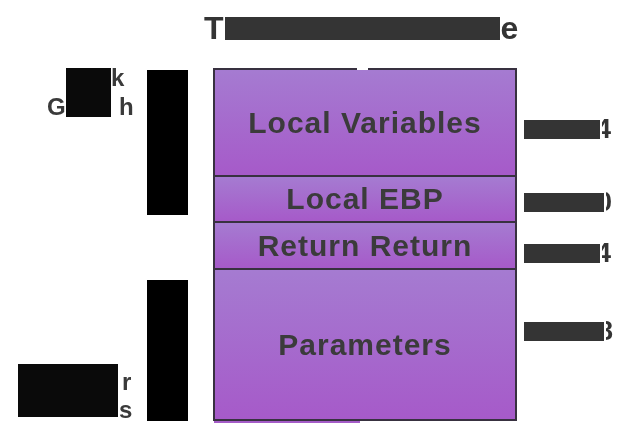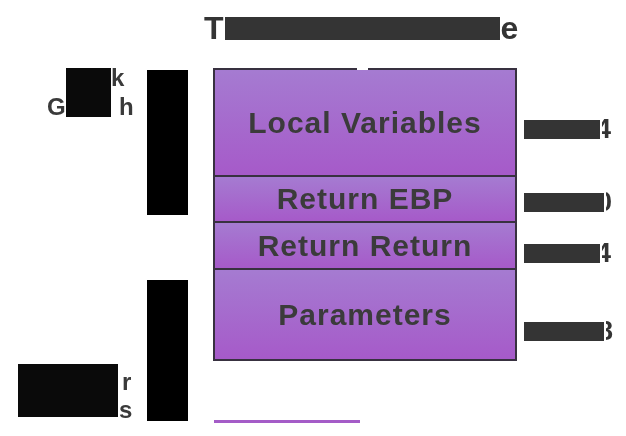--- a/index.html
+++ b/index.html
@@ -29,21 +29,21 @@
   .redaction-box{position:absolute;background:#0a0a0a;}
   .sg-box{left:66px;top:68px;width:45px;height:49px;}
   .ha-box{left:18px;top:364px;width:100px;height:53px;}
   
   .vbar{position:absolute;left:147px;width:41px;background:#000000;}
   .vbar-top{top:70px;height:145px;}
   .vbar-bottom{top:280px;height:141px;}
   
   .stack-box{
     position:absolute;left:213px;top:68px;
-    width:304px;height:293px;
+    width:304px;height:353px;
     box-sizing:border-box;
     border:2px solid #383140;
     display:grid;
     grid-template-rows:107px 46px 47px 1fr;
     z-index:2;
   }
   .frame-row{
     background:linear-gradient(180deg,#a57bd1 0%,#a65ac9 100%);
     display:flex;align-items:center;justify-content:center;
     font-size:30px;font-weight:700;letter-spacing:1px;color:#3b3b3b;
@@ -98,21 +98,21 @@
 
   <span class="side-frag" style="left:122px;top:370px;">r</span>
   <span class="side-frag" style="left:119px;top:398px;">s</span>
   <div class="redaction-box ha-box"></div>
 
   <div class="stack-box">
     <div class="frame-row">
       <span>Local Variables</span>
     </div>
     <div class="frame-row">
-      <span>Return EBP</span>
+      <span>Local EBP</span>
     </div>
     <div class="frame-row">
       <span>Return Return</span>
     </div>
     <div class="frame-row">
       <span>Parameters</span>
     </div>
   </div>
   <div class="border-notch"></div>
   <div class="bottom-strip"></div>

